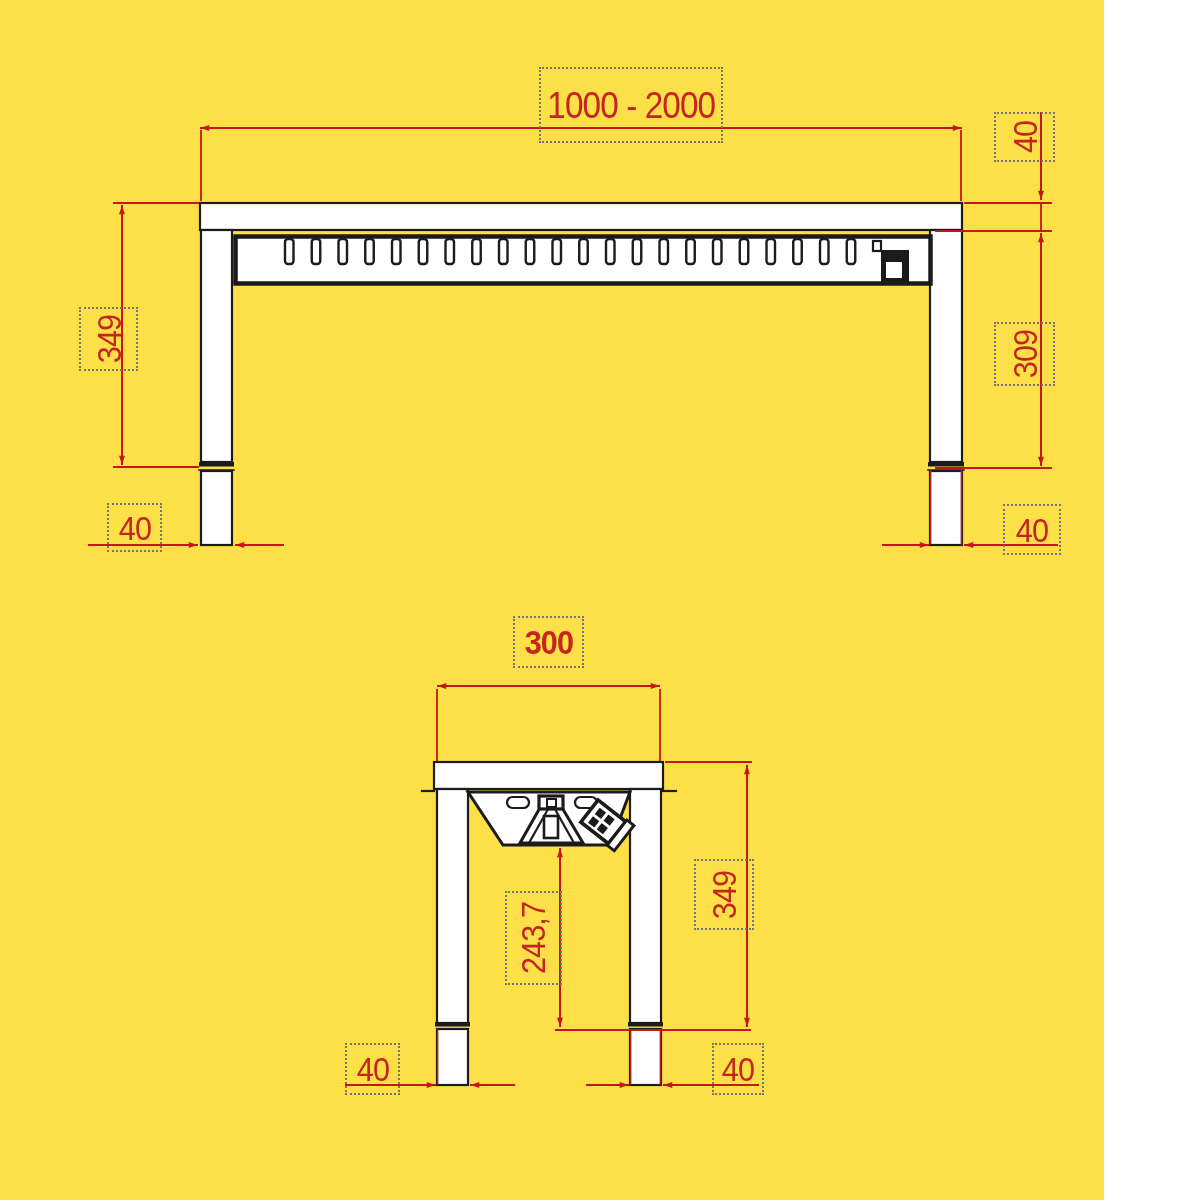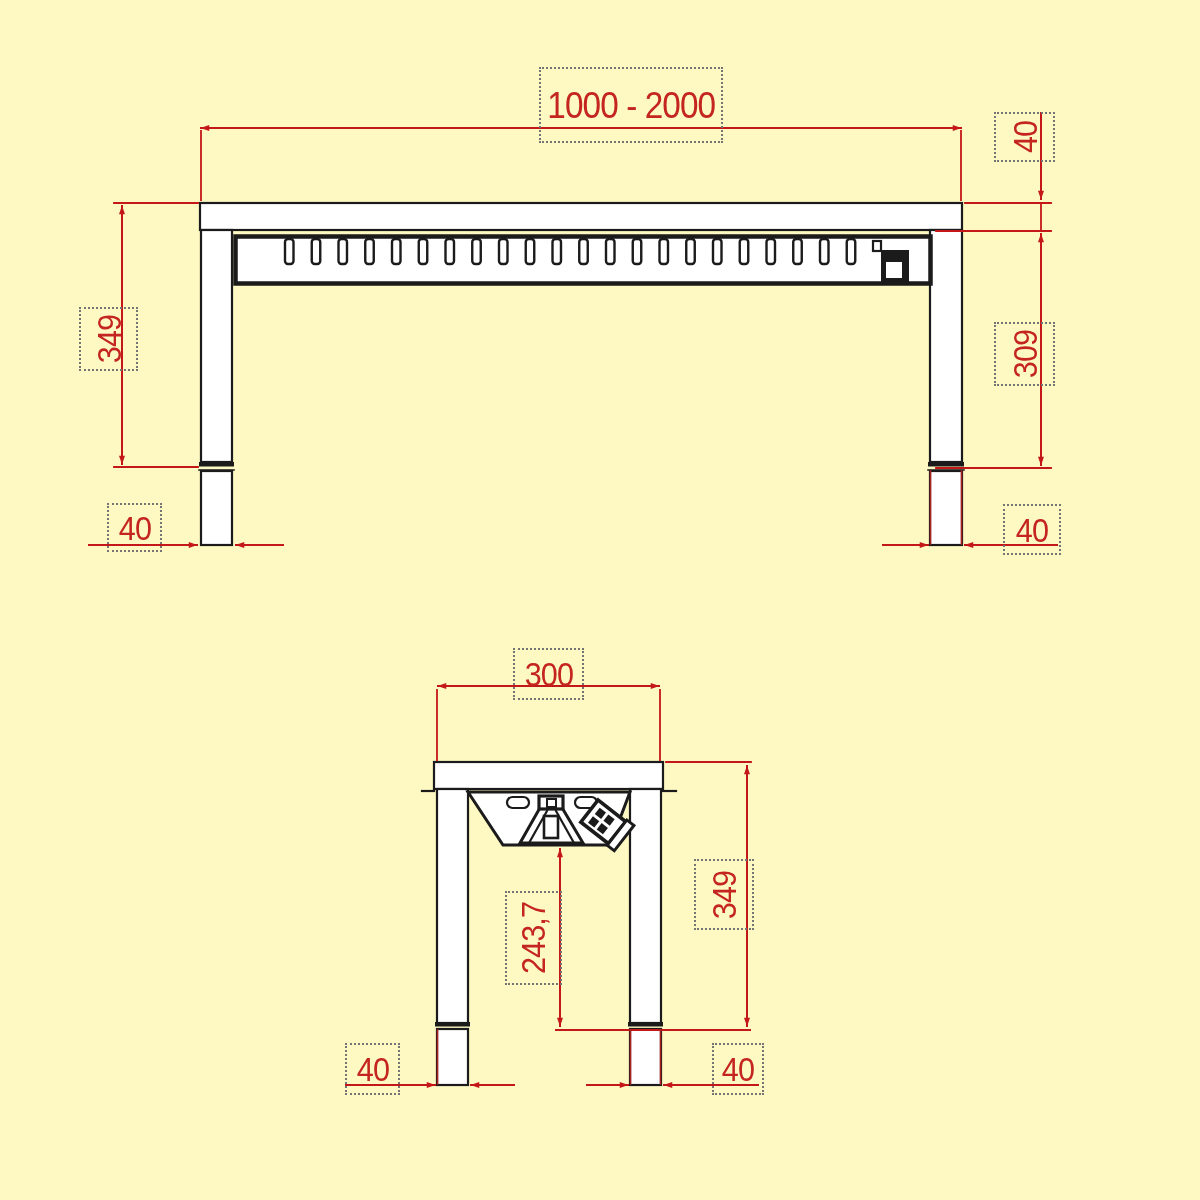--- a/index.html
+++ b/index.html
@@ -1,16 +1,16 @@
 <!DOCTYPE html>
 <html><head>
 <meta charset="utf-8">
 <style>
   html,body{margin:0;padding:0;background:#ffffff;}
-  .canvas{position:relative;width:1200px;height:1200px;background:#fef9c3;overflow:hidden;
+  .canvas{position:relative;width:1104px;height:1200px;background:#fde047;overflow:hidden;
           font-family:"Liberation Sans",sans-serif;}
   .canvas svg{position:absolute;left:0;top:0;}
   .dim-label{position:absolute;border:2px dotted #747474;display:flex;align-items:center;
              justify-content:center;color:#c4251f;font-size:34px;line-height:1;
              font-family:"Liberation Sans",sans-serif;}
   .dim-label span{display:block;white-space:nowrap;letter-spacing:-1px;transform:scaleX(0.9);}
   .dim-label.rot span{transform:rotate(-90deg) scaleX(0.9);}
   .dim-label.big{font-size:37px;}
 </style>
 </head>
@@ -146,21 +146,21 @@
 </div>
 <div class="dim-label rot" style="left:994px;top:322px;width:57px;height:60px;">
   <span>309</span>
 </div>
 <div class="dim-label" style="left:107px;top:503px;width:51px;height:45px;">
   <span>40</span>
 </div>
 <div class="dim-label" style="left:1003px;top:504px;width:54px;height:47px;">
   <span>40</span>
 </div>
-<div class="dim-label" style="left:513px;top:648px;width:67px;height:48px;">
+<div class="dim-label" style="left:513px;top:616px;width:67px;height:48px;font-weight:bold;">
   <span>300</span>
 </div>
 <div class="dim-label rot" style="left:694px;top:859px;width:56px;height:67px;">
   <span>349</span>
 </div>
 <div class="dim-label rot" style="left:505px;top:891px;width:53px;height:90px;">
   <span>243,7</span>
 </div>
 <div class="dim-label" style="left:345px;top:1043px;width:51px;height:48px;">
   <span>40</span>

